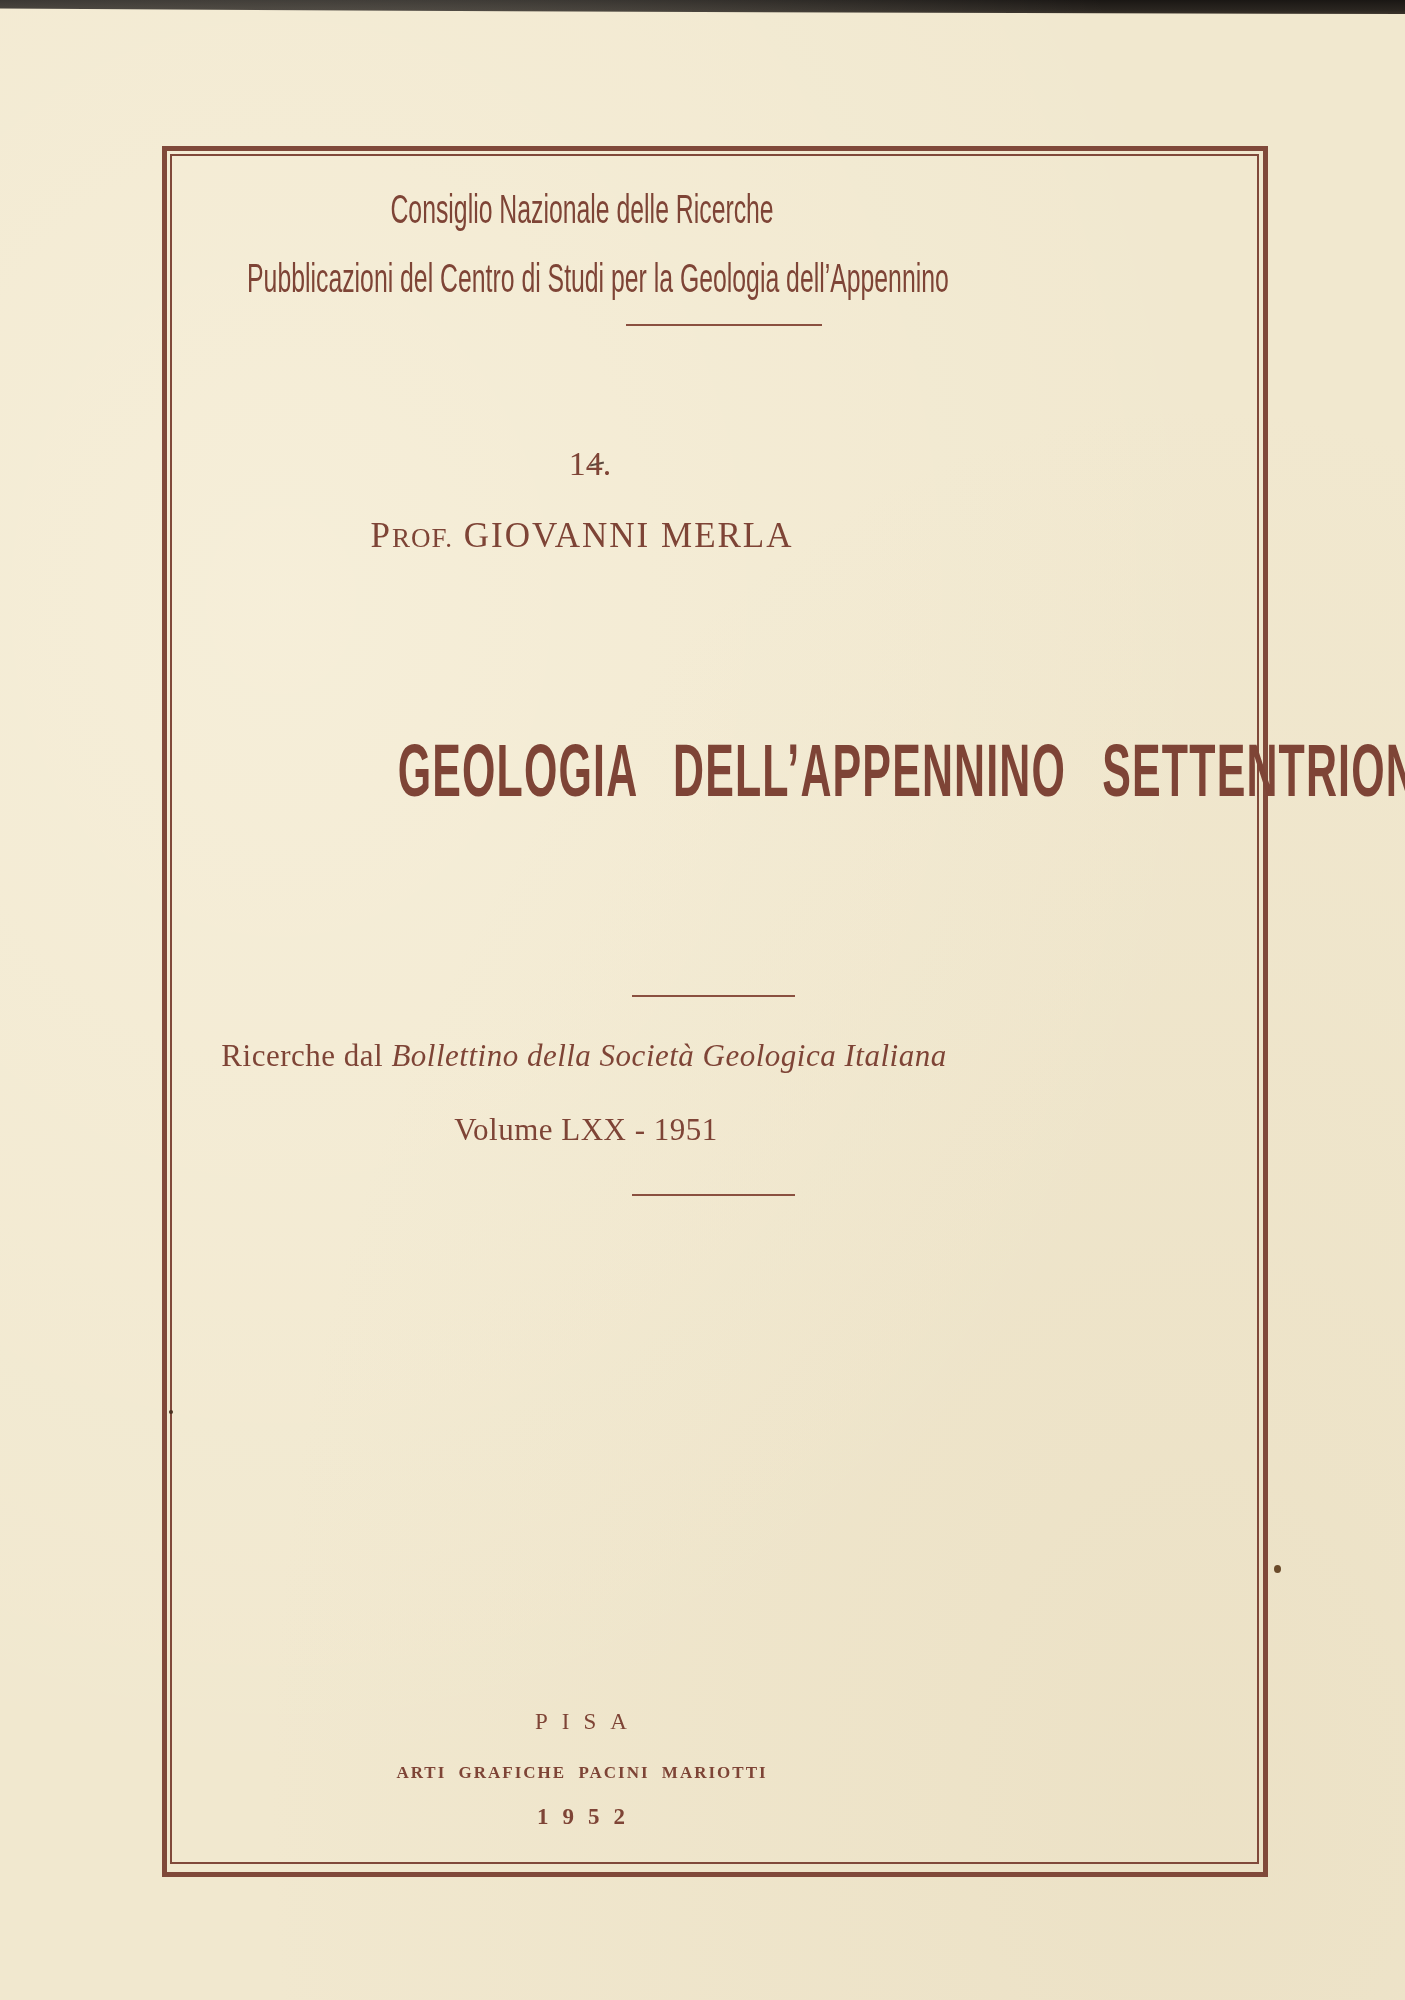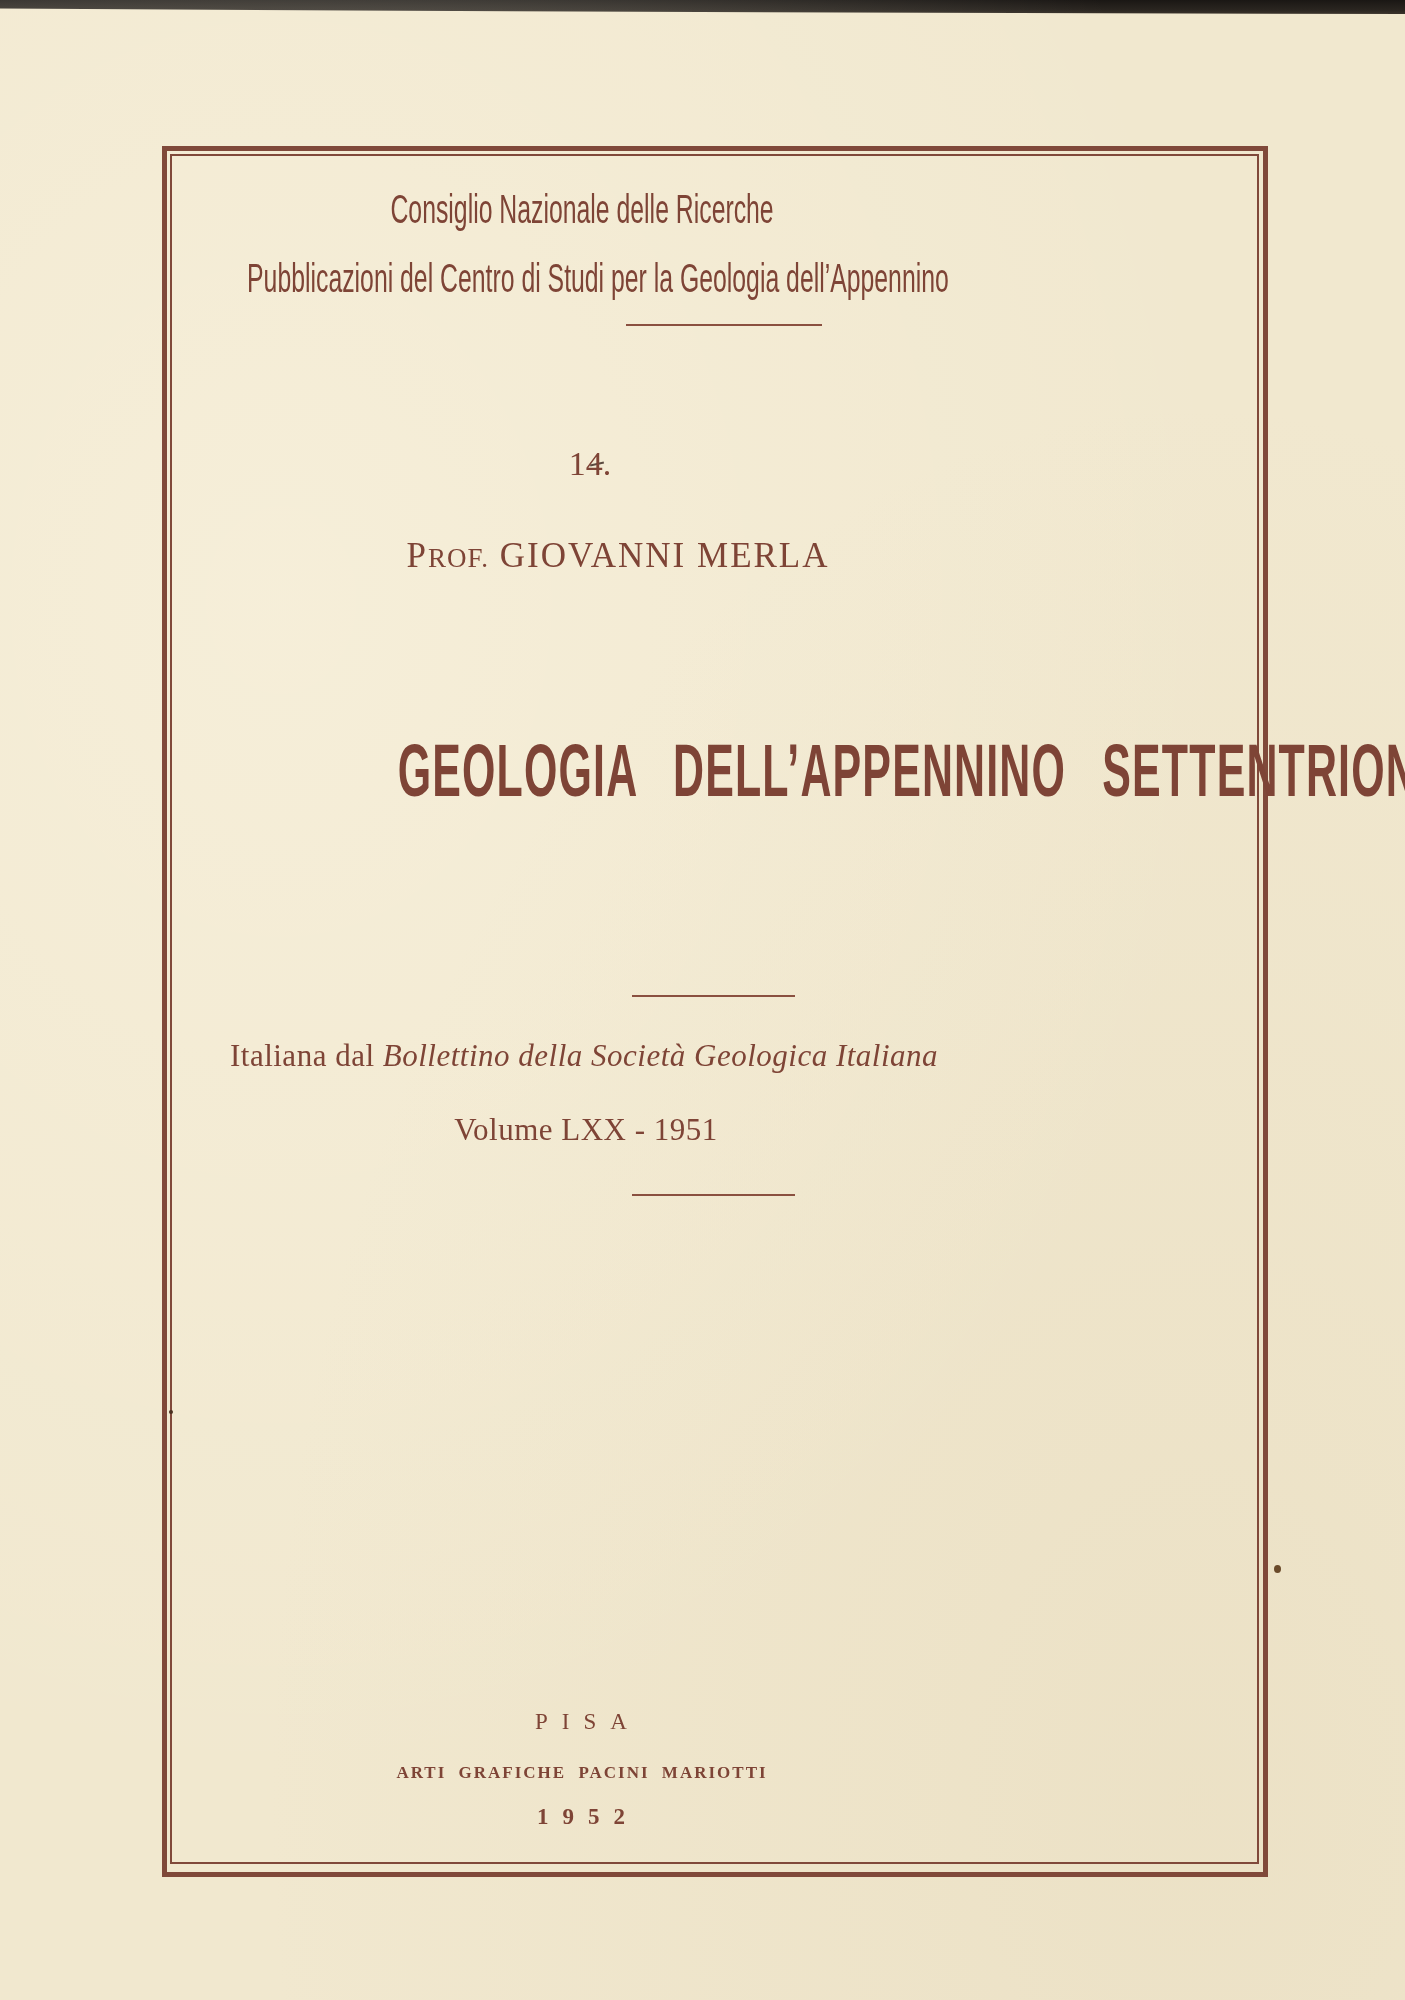--- a/index.html
+++ b/index.html
@@ -81,25 +81,24 @@
     #rule-top { left: 626px; top: 324px; width: 196px; height: 1.5px; }
     #rule-mid1 { left: 632px; top: 995px; width: 163px; }
     #rule-mid2 { left: 632px; top: 1194px; width: 163px; }
 
     #number {
       top: 447px;
       font-size: 34px;
       left: 8px;
     }
     #author {
-      top: 538px;
+      top: 518px;
       font-size: 35px;
       letter-spacing: 2px;
       left: 0;
-      padding-left: 36px;
     }
     #author .sc { font-size: 27px; letter-spacing: 1px; }
     #author .big { font-size: 35px; }
 
     #title {
       top: 734px;
       font-size: 74px;
       font-weight: bold;
       left: -4px;
     }
@@ -185,21 +184,21 @@
   <span class="big">GIOVANNI MERLA</span>
 </p>
 
 <h1 id="title" class="line ink">
   <span class="condensed">GEOLOGIA DELL’APPENNINO SETTENTRIONALE</span>
 </h1>
 
 <div id="rule-mid1" class="rule"></div>
 
 <p id="estratto" class="line ink">
-  <span>Italiana dal</span>
+  <span>Ricerche dal</span>
   <em>Bollettino della Società Geologica Italiana</em>
 </p>
 
 <p id="volume" class="line ink">Volume LXX - 1951</p>
 
 <div id="rule-mid2" class="rule"></div>
 
 <p id="pisa" class="line ink">PISA</p>
 <p id="printer" class="line ink">ARTI GRAFICHE PACINI MARIOTTI</p>
 <p id="year" class="line ink">1952</p>

